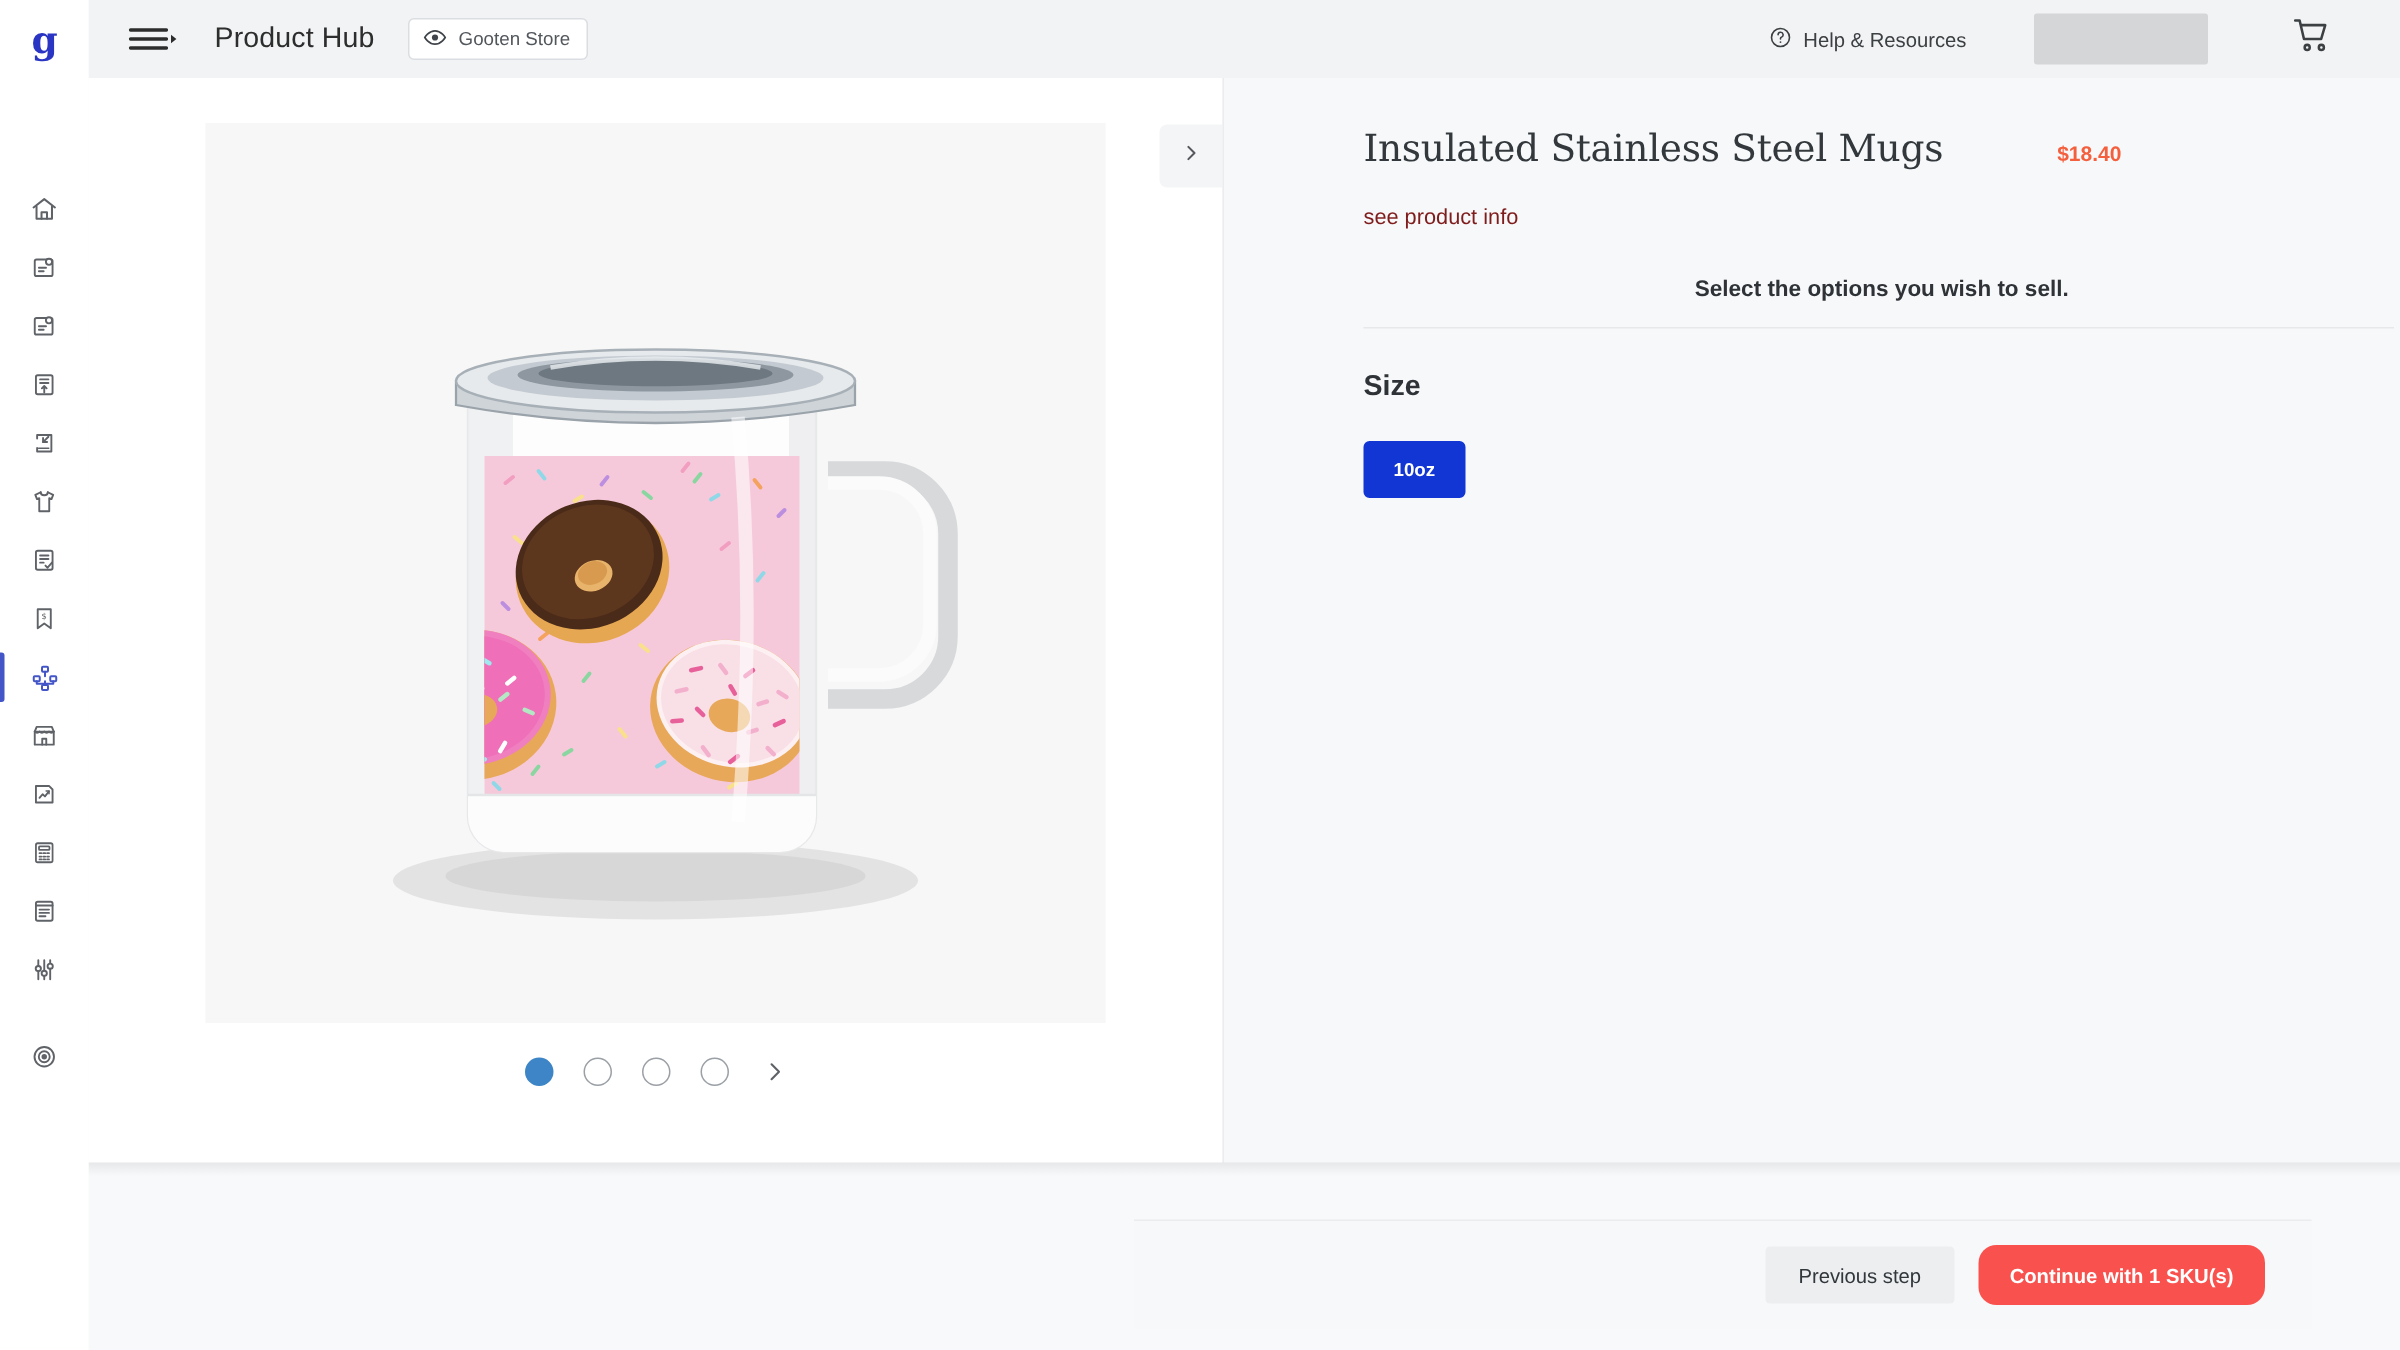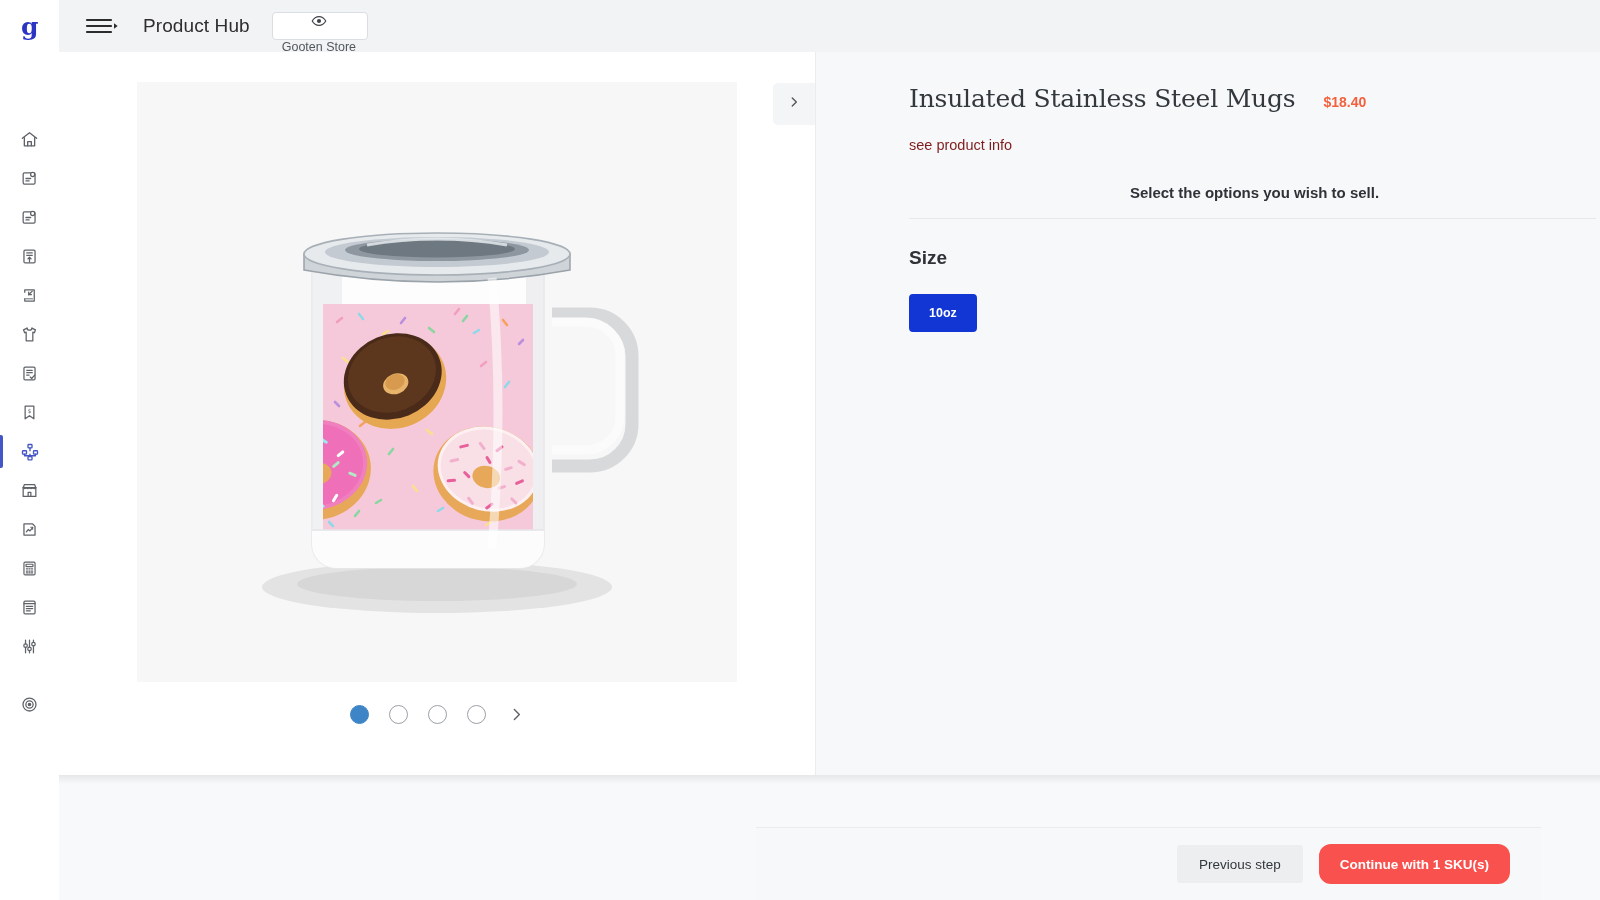--- a/index.html
+++ b/index.html
@@ -44,21 +44,21 @@
     display: flex; align-items: center; position: relative; cursor: pointer;
   }
   #title {
     margin-left: 24px; font-size: 19px; color: #2d2d2d; font-weight: 400;
     letter-spacing: 0.1px; white-space: nowrap;
   }
   #store-pill {
     margin-left: 22px; height: 28px; padding: 0 11px 0 9px;
     background: #fff; border: 1px solid #dadde1; border-radius: 4px;
     display: flex; align-items: center; gap: 8px;
-    font-size: 12.5px; color: #52575c; cursor: pointer; white-space: nowrap; flex-direction: column;
+    font-size: 12.5px; color: #52575c; cursor: pointer; white-space: nowrap;
   }
   #top-right {
     margin-left: auto; display: flex; align-items: center; height: 52px;
   }
   #help {
     display: flex; align-items: center; gap: 7px;
     font-size: 13.5px; color: #3c4043; cursor: pointer; white-space: nowrap;
   }
   #skeleton {
     width: 116px; height: 34px; background: #d5d6d8;
@@ -98,21 +98,21 @@
   }
   .dot {
     width: 19px; height: 19px; border-radius: 50%;
     border: 1.4px solid #9aa0a6; background: transparent; cursor: pointer;
   }
   .dot.on { background: #3d85c6; border-color: #3d85c6; }
   #car-next { margin-left: 2px; cursor: pointer; display: flex; }
 
   
   #rp-inner { position: absolute; left: 93px; top: 0; right: 0; }
-  #prod-head { display: flex; align-items: baseline; padding-top: 32px; }
+  #prod-head { display: flex; align-items: baseline; padding-top: 32px; gap: 48px; }
   #prod-title {
     font-family: "DejaVu Serif", serif;
     font-size: 25px; font-weight: 400; color: #33383d; letter-spacing: -0.2px;
     white-space: nowrap;
   }
   #prod-price {
     margin-left: 28px; font-size: 14px; font-weight: 700; color: #f4603e;
     white-space: nowrap;
   }
   #prod-link {
@@ -132,21 +132,21 @@
   .opt-chip {
     min-width: 59px; height: 38px; padding: 0 14px; border-radius: 4px;
     display: flex; align-items: center; justify-content: center;
     font-size: 12.5px; font-weight: 700; cursor: pointer;
     background: #eceef0; color: #50555a; border: 6px solid #84cc16;
   }
   .opt-chip.sel { background: #1236d4; color: #fff; border-color: #1236d4; }
 
   
   #footer {
-    position: absolute; left: 756px; bottom: 0; width: 785px; height: 73px;
+    position: absolute; left: 756px; bottom: 14px; width: 785px; height: 73px;
     background: #f7f8f9; border-top: 1px solid #ebecee;
     display: flex; align-items: center; justify-content: flex-end;
     padding-right: 31px; gap: 16px;
   }
   #prev-step {
     height: 38px; padding: 0 22px; display: flex; align-items: center;
     font-size: 13.5px; color: #32373c; background: #eceef0;
     border-radius: 3px; cursor: pointer; white-space: nowrap;
   }
   #continue-btn {
@@ -341,20 +341,42 @@
   <div id="store-pill">
     <span>
       <svg width="16" height="16" viewBox="0 0 24 24" fill="none" stroke="#3f444a" stroke-width="1.7">
           <path d="M1.8 12S5.6 5.4 12 5.4 22.2 12 22.2 12 18.4 18.6 12 18.6 1.8 12 1.8 12z"></path>
           <circle cx="12" cy="12" r="3.1" fill="#3f444a" stroke="none"></circle>
         </svg>
     </span>
     <span>Gooten Store</span>
   </div>
 
+  <div id="top-right">
+    <div id="help">
+      <span>
+        <svg width="16" height="16" viewBox="0 0 24 24" fill="none" stroke="#3c4043" stroke-width="1.6">
+            <circle cx="12" cy="12" r="9"></circle>
+            <path d="M9.6 9.3a2.5 2.5 0 1 1 3.2 2.4c-.6.2-.8.7-.8 1.3v.5" stroke-linecap="round"></path>
+            <circle cx="12" cy="16.6" r="0.95" fill="#3c4043" stroke="none"></circle>
+          </svg>
+      </span>
+      <span>Help &amp; Resources</span>
+    </div>
+
+    <div id="skeleton"></div>
+
+    <div id="cart">
+      <svg width="29" height="27" viewBox="0 0 24 24" fill="none" stroke="#3c4043" stroke-width="1.5" stroke-linecap="round" stroke-linejoin="round">
+        <path d="M1.9 3.2h2.6l2.6 11h10.2l2.4-8.2H6"></path>
+        <circle cx="9" cy="19.2" r="1.5"></circle>
+          <circle cx="17.4" cy="19.2" r="1.5"></circle>
+      </svg>
+    </div>
+  </div>
 </div>
 
 <div id="stage">
 
   <div id="left-pane">
 
     <div id="img-frame">
       <svg width="600" height="600" viewBox="0 0 600 600">
         <rect width="600" height="600" fill="#f7f7f7"></rect>
 

